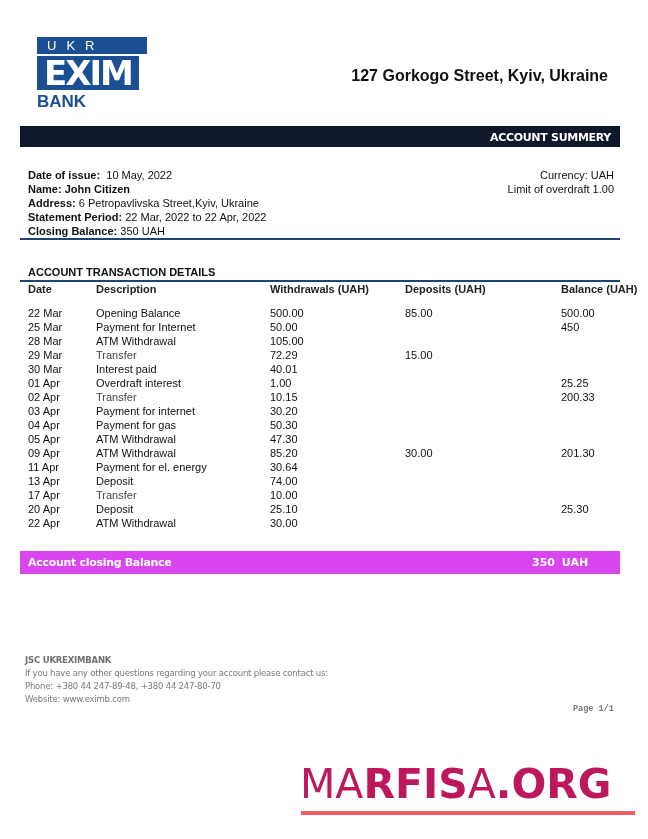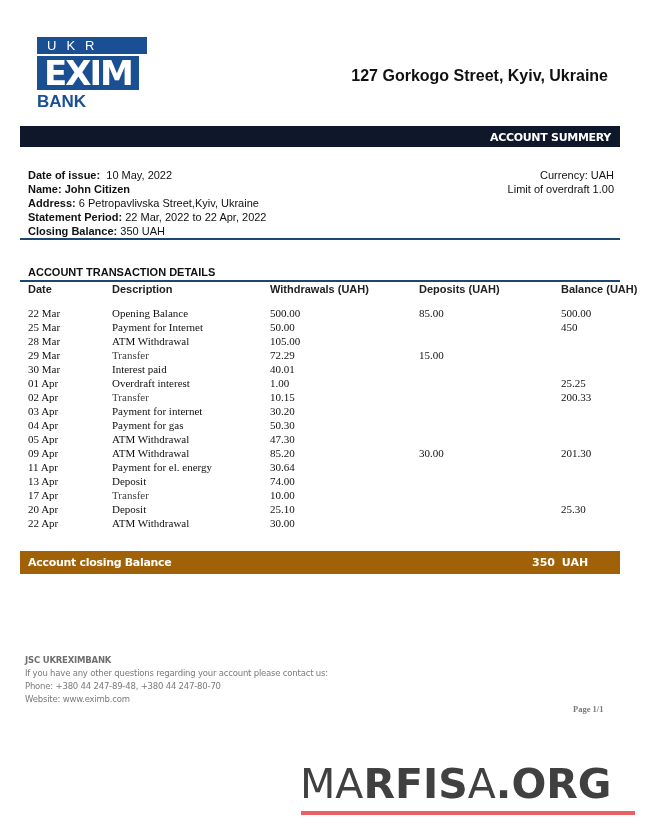--- a/index.html
+++ b/index.html
@@ -21,39 +21,39 @@
   .info { left: 28px; top: 168px; font-size: 11px; line-height: 14px; }
   .info .row b { font-weight: bold; margin-top: 48px; }
   .info-right { right: 34px; top: 168px; font-size: 11px; line-height: 14px; text-align: right; }
   .rule1 { left: 20px; top: 238px; width: 600px; height: 2px; background: #1e4673; }
 
   .tx-title { left: 28px; top: 266px; font-size: 11px; font-weight: bold; }
   .rule2 { left: 20px; top: 280px; width: 600px; height: 2px; background: #1e4673; }
 
   .tbl-head { top: 283px; font-size: 11px; font-weight: bold; color: #222; }
   .col-date { left: 28px; }
-  .col-desc { left: 112px; }
+  .col-desc { left: 96px; }
   .col-wd { left: 270px; }
-  .col-dep { left: 397px; padding-left: 22px; }
+  .col-dep { left: 383px; padding-left: 22px; }
   .col-bal { left: 521px; padding-left: 40px; }
 
-  .rows { left: 0; top: 306px; width: 599px; font-family: Liberation Serif, serif; }
+  .rows { left: 0; top: 306px; width: 599px; }
   .rows .tr { position: relative; height: 14px; font-size: 11px; line-height: 14px; }
   .rows .tr span { position: absolute; top: 0; white-space: nowrap; }
   .rows .tr .muted { color: #444; }
 
-  .closing-bar { left: 20px; top: 551px; width: 600px; height: 23px; background: #a16207; }
+  .closing-bar { left: 20px; top: 551px; width: 600px; height: 23px; background: #d946ef; }
   .closing-bar .lbl { position: absolute; left: 8px; top: 0; line-height: 24px; color: #fff; font-weight: bold; font-size: 11px; font-family: "DejaVu Sans", sans-serif; letter-spacing: -0.3px; }
   .closing-bar .val { position: absolute; left: 512px; top: 0; line-height: 24px; color: #fff; font-weight: bold; font-size: 11px; font-family: "DejaVu Sans", sans-serif; word-spacing: 3px; }
 
   .footer { left: 25px; top: 654px; font-size: 8.5px; line-height: 13px; color: #7a7a7a; font-family: "DejaVu Sans", sans-serif; letter-spacing: -0.2px; }
   .footer .company { font-weight: bold; color: #6f6f6f; }
-  .page-num { left: 573px; top: 704px; font-size: 8.5px; color: #7a7a7a; font-weight: bold; font-family: Liberation Serif, serif; }
-
-  .watermark { left: 300px; top: 762px; font-family: "DejaVu Sans", sans-serif; font-size: 41px; line-height: 44px; color: #404040; letter-spacing: 0px; }
+  .page-num { left: 573px; top: 704px; font-size: 8.5px; color: #7a7a7a; font-weight: bold; font-family: Liberation Mono, monospace; }
+
+  .watermark { left: 300px; top: 762px; font-family: "DejaVu Sans", sans-serif; font-size: 41px; line-height: 44px; color: #be185d; letter-spacing: 0px; }
   .watermark .thin { font-weight: normal; }
   .watermark .bold { font-weight: bold; }
   .watermark-line { left: 301px; top: 811px; width: 334px; height: 4px; background: #ec5f63; }
 </style>
 </head>
 <body>
 
 <div class="abs logo">
   <div class="ukr-band"></div>
   <div class="ukr-text">UKR</div>

